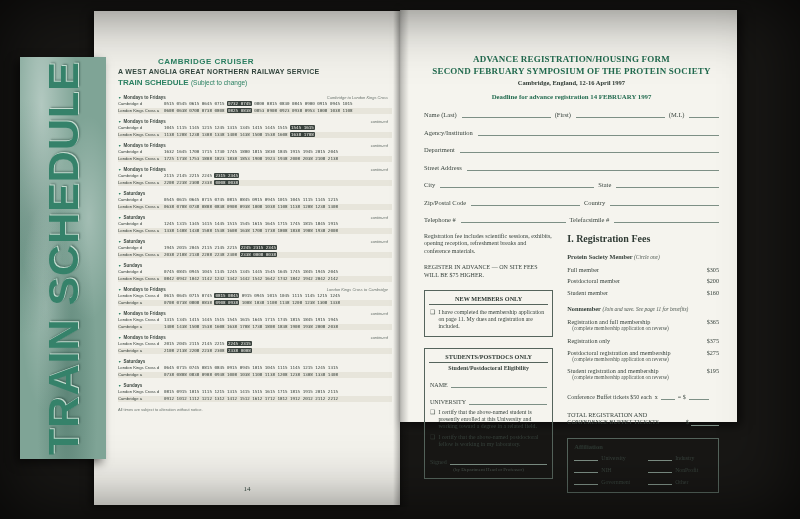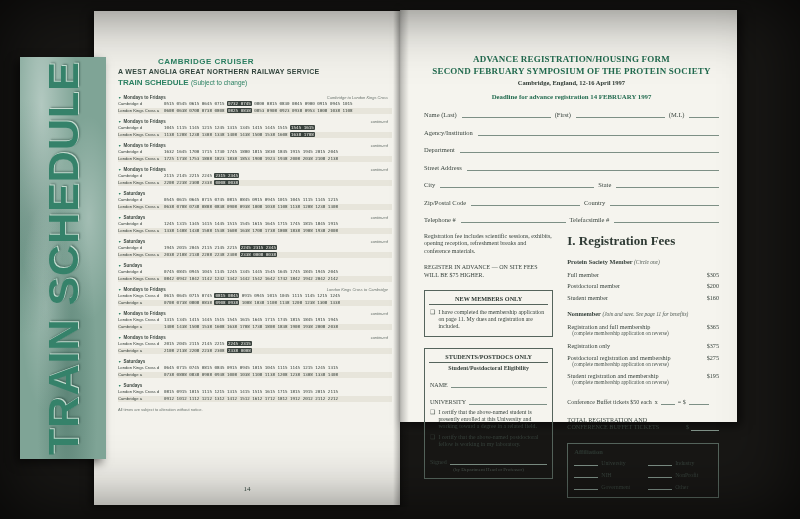--- a/index.html
+++ b/index.html
@@ -75,21 +75,21 @@
 
   .box{border:1px solid #55645c;margin-top:11px;padding:4px 5px 6px;}
   .box-title{text-align:center;font-weight:bold;font-size:6.2px;color:#2f3a34;
        border-bottom:.5px solid #55645c;padding-bottom:2px;margin:0 -1px 2px;}
   .box-subtitle{text-align:center;font-weight:bold;font-size:6px;margin-top:1px;}
   .chk-row{display:flex;gap:3px;font-size:5.8px;line-height:7px;margin-top:4px;}
   .chk{flex:none;font-size:6px;line-height:7px;}
   .sline{display:flex;align-items:flex-end;font-size:6px;margin-top:9px;gap:3px;}
   .signed-note{text-align:center;font-size:5px;margin-top:2px;color:#4a554e;}
 
-  .fees-title{font-weight:bold;font-size:13px;color:#2f3a34;}
+  .fees-title{font-weight:bold;font-size:10px;color:#2f3a34;}
   .fee-hdr{font-size:6.3px;margin-top:9px;line-height:7.5px;}
   .hdr-b{font-weight:bold;}
   .hdr-note{font-style:italic;font-size:5.3px;color:#4a554e;}
   .fee-row{display:flex;justify-content:space-between;font-size:6.2px;margin-top:4.5px;line-height:7px;}
   .fee-item{margin-top:5px;}
   .fee-item .fee-row{margin-top:0;}
   .fee-note{font-size:5.2px;color:#4a554e;line-height:6.5px;margin-left:5px;}
   .buffet-row{display:flex;align-items:flex-end;font-size:6px;margin-top:11px;gap:3px;}
   .buffet-row .fline{flex:none;}
   .total-row{display:flex;align-items:flex-end;font-size:6.2px;margin-top:11px;gap:4px;line-height:7.5px;}

